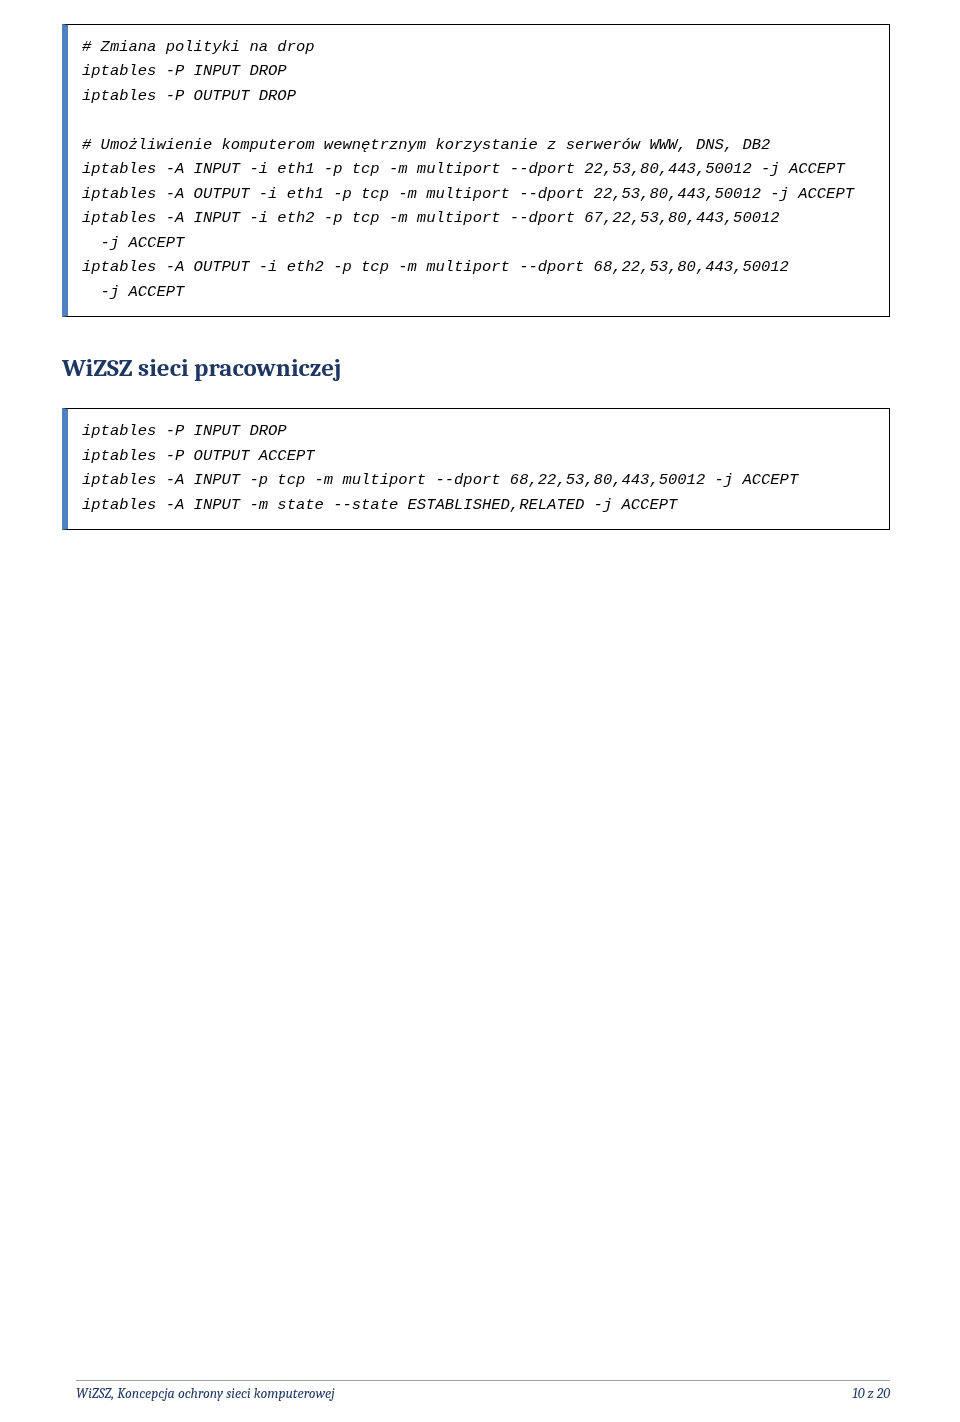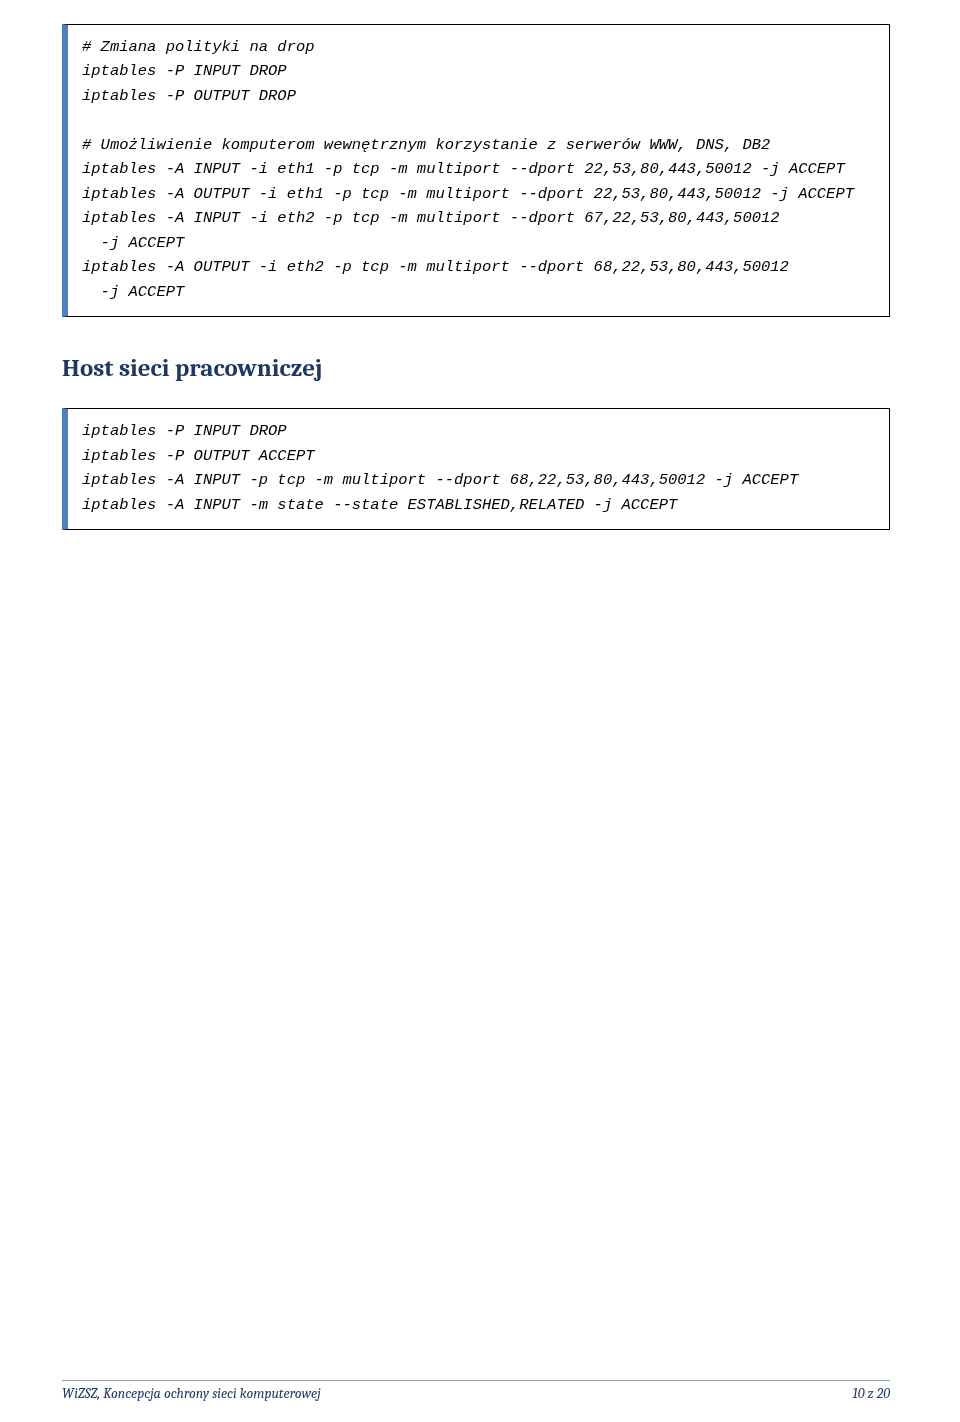--- a/index.html
+++ b/index.html
@@ -43,21 +43,21 @@
   .heading {
     font-family: Cambria, Georgia, serif;
     font-size: 25px;
     font-weight: bold;
     color: #1f3863;
     margin: 18px 0 26px 0;
   }
   .footer {
     position: absolute;
     bottom: 20px;
-    left: 62px;
+    left: 76px;
     right: 62px;
     border-top: 1px solid #9aa0a6;
     padding-top: 4px;
     font-size: 14px;
     font-style: italic;
     color: #1f3863;
     font-family: Cambria, Georgia, serif;
     display: flex;
     justify-content: space-between;
   }
@@ -72,21 +72,21 @@
 iptables -P OUTPUT DROP
 
 # Umożliwienie komputerom wewnętrznym korzystanie z serwerów WWW, DNS, DB2
 iptables -A INPUT -i eth1 -p tcp -m multiport --dport 22,53,80,443,50012 -j ACCEPT
 iptables -A OUTPUT -i eth1 -p tcp -m multiport --dport 22,53,80,443,50012 -j ACCEPT
 iptables -A INPUT -i eth2 -p tcp -m multiport --dport 67,22,53,80,443,50012
   -j ACCEPT
 iptables -A OUTPUT -i eth2 -p tcp -m multiport --dport 68,22,53,80,443,50012
   -j ACCEPT</div>
 
-  <div class="heading">Host sieci pracowniczej</div>
+  <div class="heading">WiZSZ sieci pracowniczej</div>
 
   <div class="code-block second">iptables -P INPUT DROP
 iptables -P OUTPUT ACCEPT
 iptables -A INPUT -p tcp -m multiport --dport 68,22,53,80,443,50012 -j ACCEPT
 iptables -A INPUT -m state --state ESTABLISHED,RELATED -j ACCEPT</div>
 
   <div class="footer">
     <span>WiZSZ, Koncepcja ochrony sieci komputerowej</span>
     <span>10 z 20</span>
   </div>

